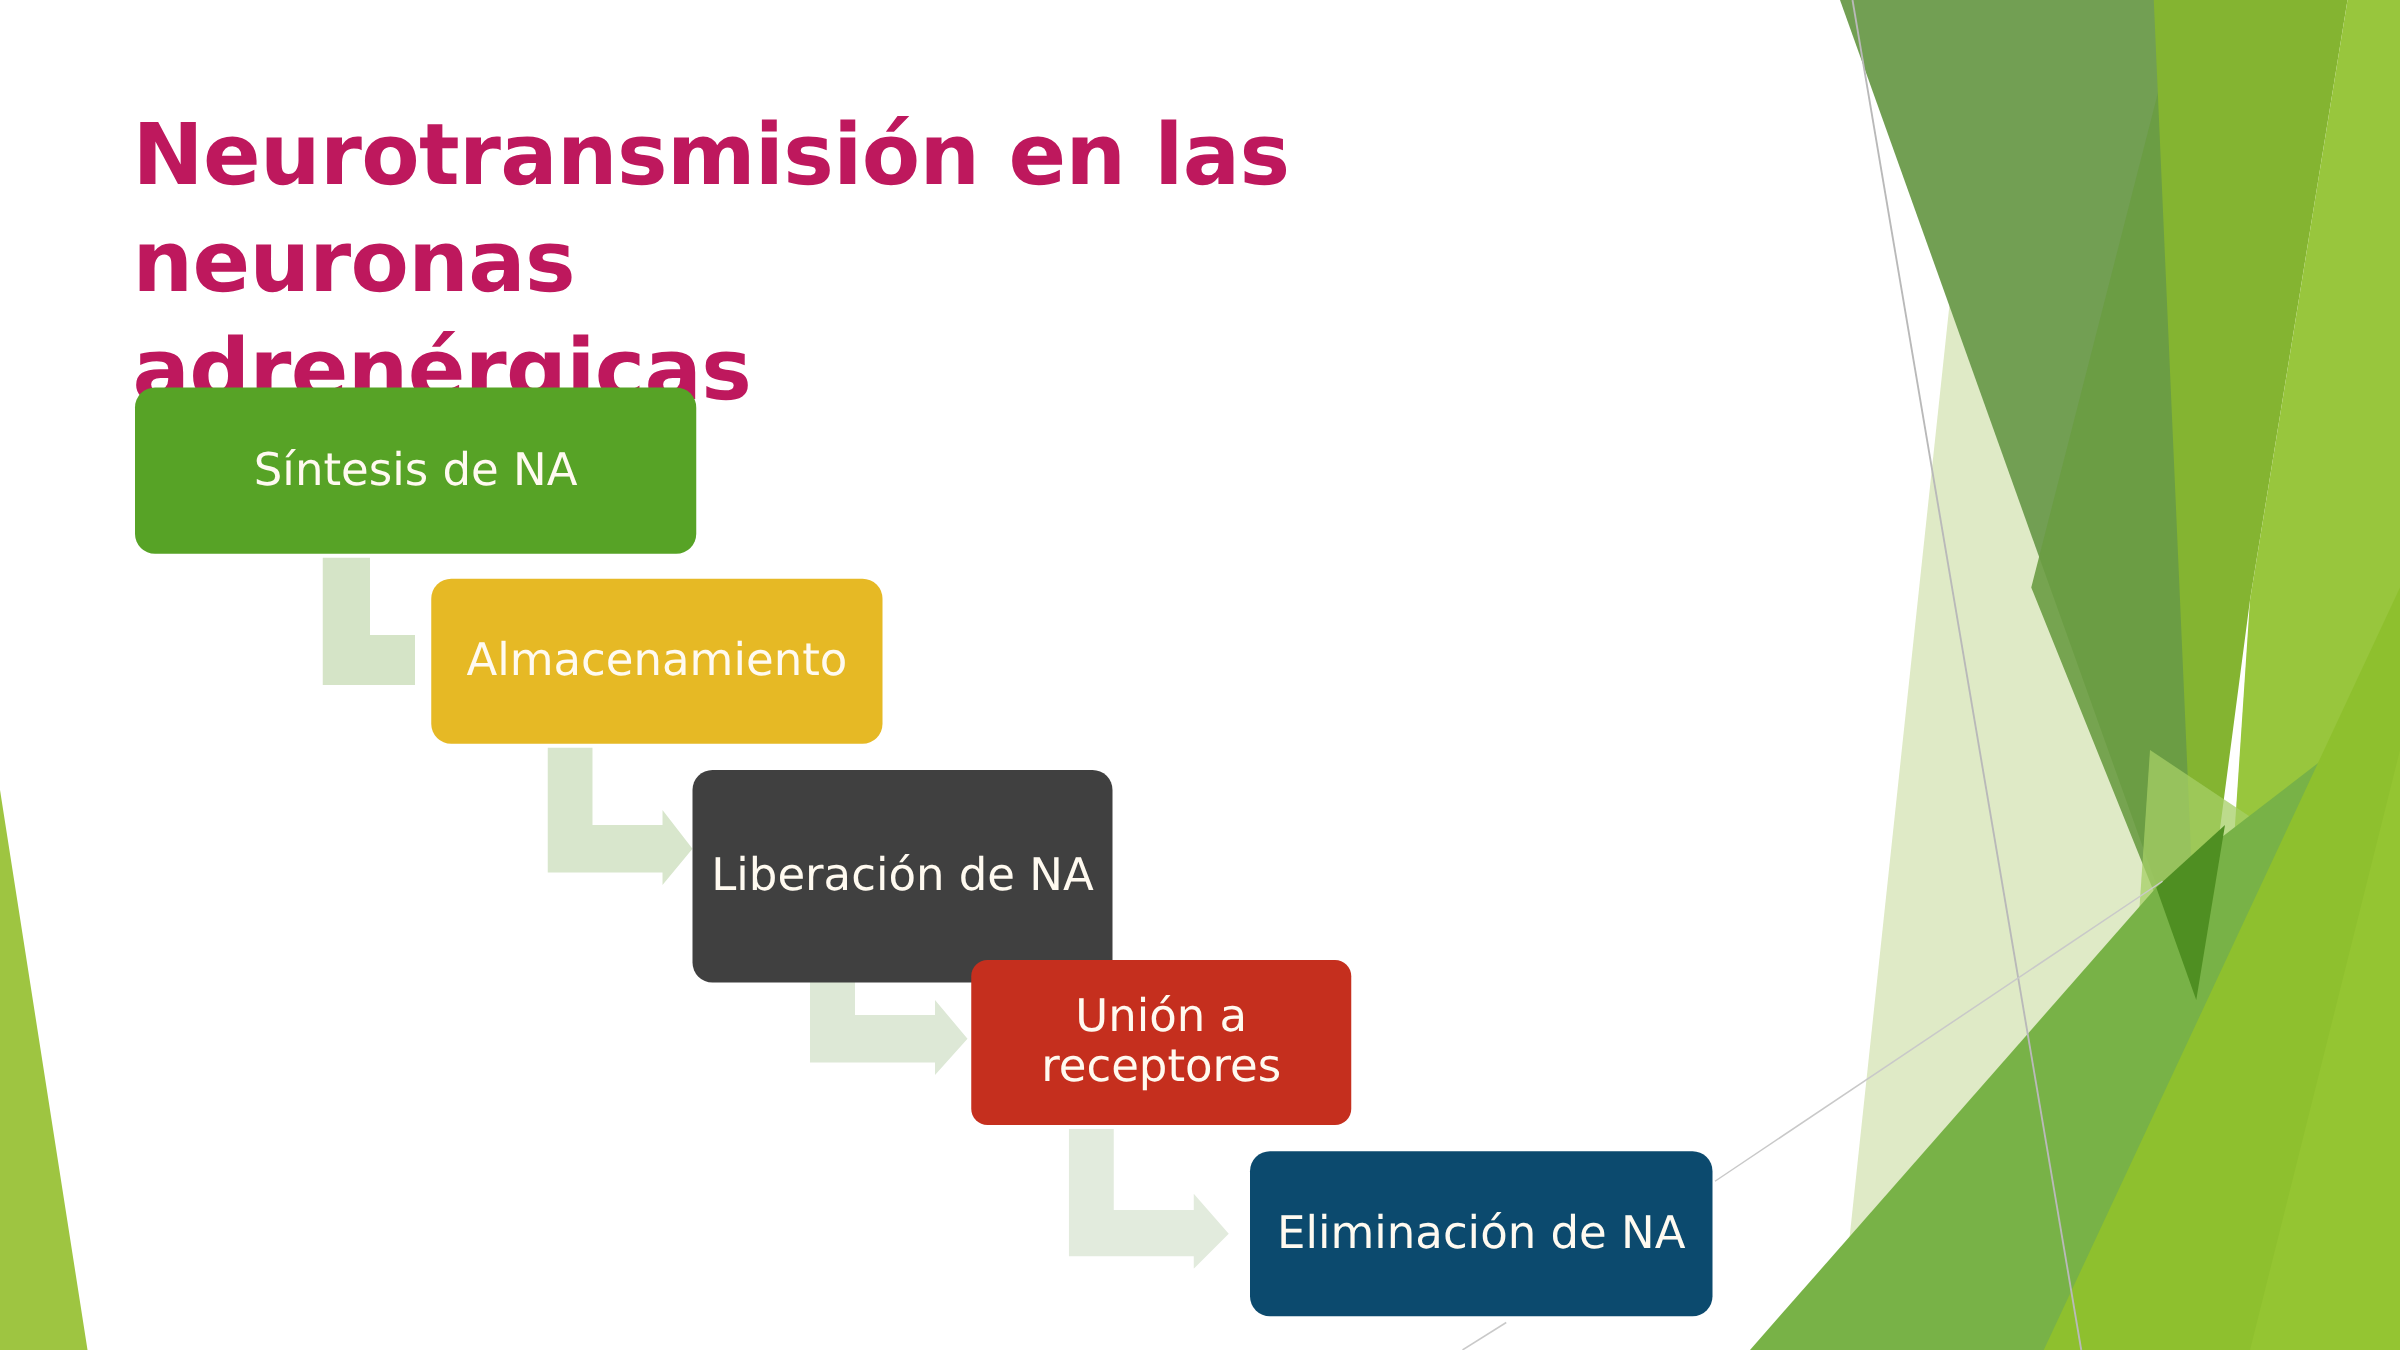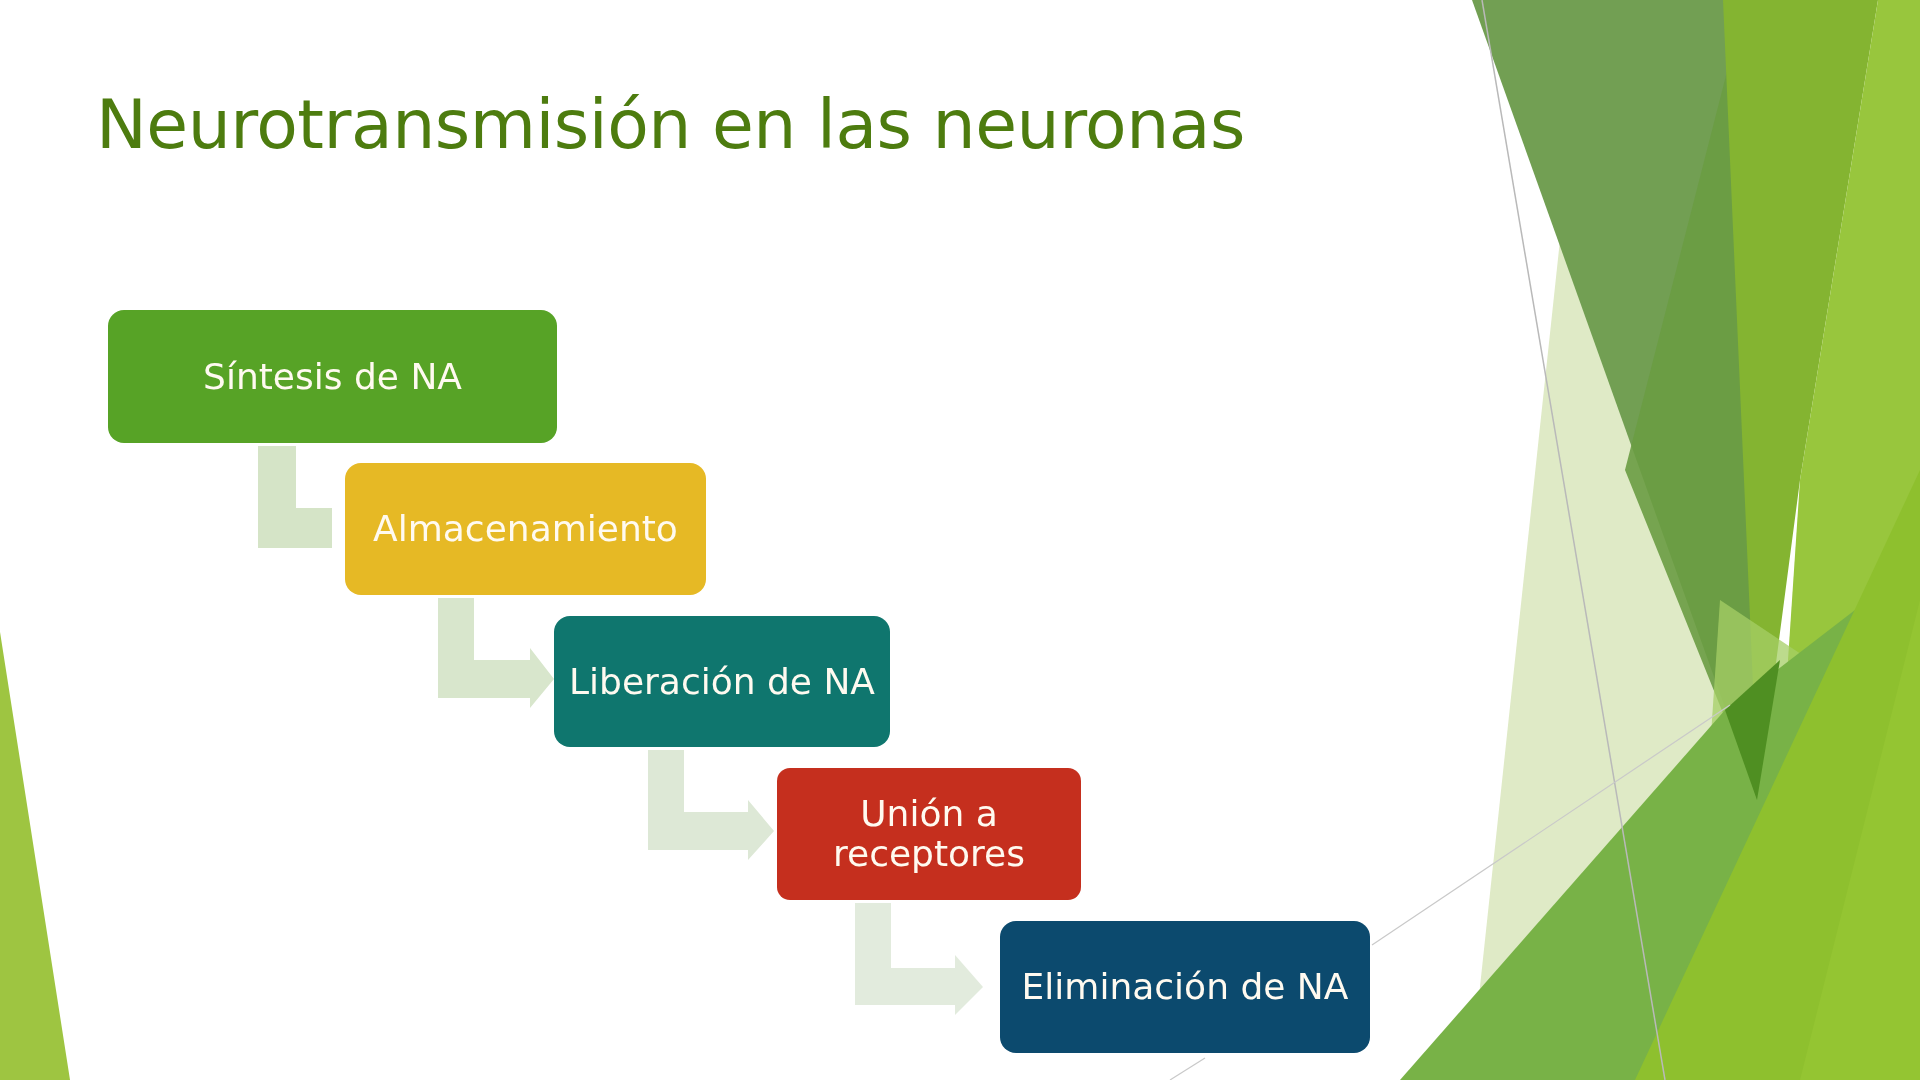--- a/index.html
+++ b/index.html
@@ -1,18 +1,18 @@
 <!DOCTYPE html>
 <html><head>
 <meta charset="utf-8">
 <style>
   html, body { margin:0; padding:0; }
   body { width:1920px; height:1080px; position:relative; overflow:hidden; background:#ffffff; font-family:"DejaVu Sans", sans-serif; }
   .deco { position:absolute; left:0; top:0; width:1920px; height:1080px; }
-  .title { position:absolute; left:96px; top:82px; width:1200px; color:#4d7c0f; font-size:68px; line-height:86px; font-weight:normal; margin:0; letter-spacing:-0.5px; }
+  .title { position:absolute; left:106px; top:82px; width:1200px; color:#be185d; font-size:68px; line-height:86px; font-weight:bold; margin:0; letter-spacing:-0.5px; }
   .connector { position:absolute; }
   .box { position:absolute; border-radius:16px; color:#fffaf0; display:flex; align-items:center; justify-content:center; text-align:left; font-size:36px; line-height:40px; box-sizing:border-box; padding:0 14px; }
 </style>
 </head>
 <body>
 
 <svg class="deco" viewBox="0 0 1920 1080" xmlns="http://www.w3.org/2000/svg">
 
   <polygon points="0,632 70,1080 0,1080" fill="#9ec541"></polygon>
 
@@ -33,20 +33,21 @@
   <polygon points="1920,470 1920,1080 1635,1080" fill="#8ec02e"></polygon>
   <polygon points="1920,600 1920,1080 1800,1080" fill="#96c533" opacity="0.8"></polygon>
 
   <line x1="1482" y1="0" x2="1665" y2="1080" stroke="#b9b9b9" stroke-width="1.5"></line>
   <line x1="1372" y1="945" x2="1730" y2="705" stroke="#c9c9c9" stroke-width="1.2"></line>
   <line x1="1170" y1="1080" x2="1205" y2="1058" stroke="#c9c9c9" stroke-width="1.2"></line>
 </svg>
 
 <h1 class="title">
   <span>Neurotransmisión en las neuronas</span><br>
+  <span>adrenérgicas</span>
 </h1>
 
 <svg class="connector" style="left:258px;top:446px;" width="80" height="105" viewBox="0 0 80 105">
   <polygon points="0,0 38,0 38,62 74,62 74,102 0,102" fill="#d5e4c7"></polygon>
 </svg>
 <svg class="connector" style="left:438px;top:598px;" width="120" height="112" viewBox="0 0 120 112">
   <polygon points="0,0 36,0 36,62 92,62 92,50 116,81 92,110 92,100 0,100" fill="#d8e6cc"></polygon>
 </svg>
 <svg class="connector" style="left:648px;top:750px;" width="130" height="112" viewBox="0 0 130 112">
   <polygon points="0,0 36,0 36,62 100,62 100,50 126,81 100,110 100,100 0,100" fill="#dde8d6"></polygon>
@@ -56,21 +57,21 @@
 </svg>
 
 <div class="box" style="left:108px;top:310px;width:449px;height:133px;background:#57a326;">
   <span>Síntesis de NA</span>
 </div>
 
 <div class="box" style="left:345px;top:463px;width:361px;height:132px;background:#e6b925;flex-direction:column;">
   <span>Almacenamiento</span>
 </div>
 
-<div class="box" style="left:554px;top:616px;width:336px;height:131px;background:#0f766e;">
+<div class="box" style="left:554px;top:616px;width:336px;height:170px;background:#404040;">
   <span>Liberación de NA</span>
 </div>
 
 <div class="box" style="left:777px;top:768px;width:304px;height:132px;background:#c52f1e;flex-direction:column;border-radius:13px;">
   <span>Unión a</span>
   <span>receptores</span>
 </div>
 
 <div class="box" style="left:1000px;top:921px;width:370px;height:132px;background:#0c4a6e;">
   <span>Eliminación de NA</span>

